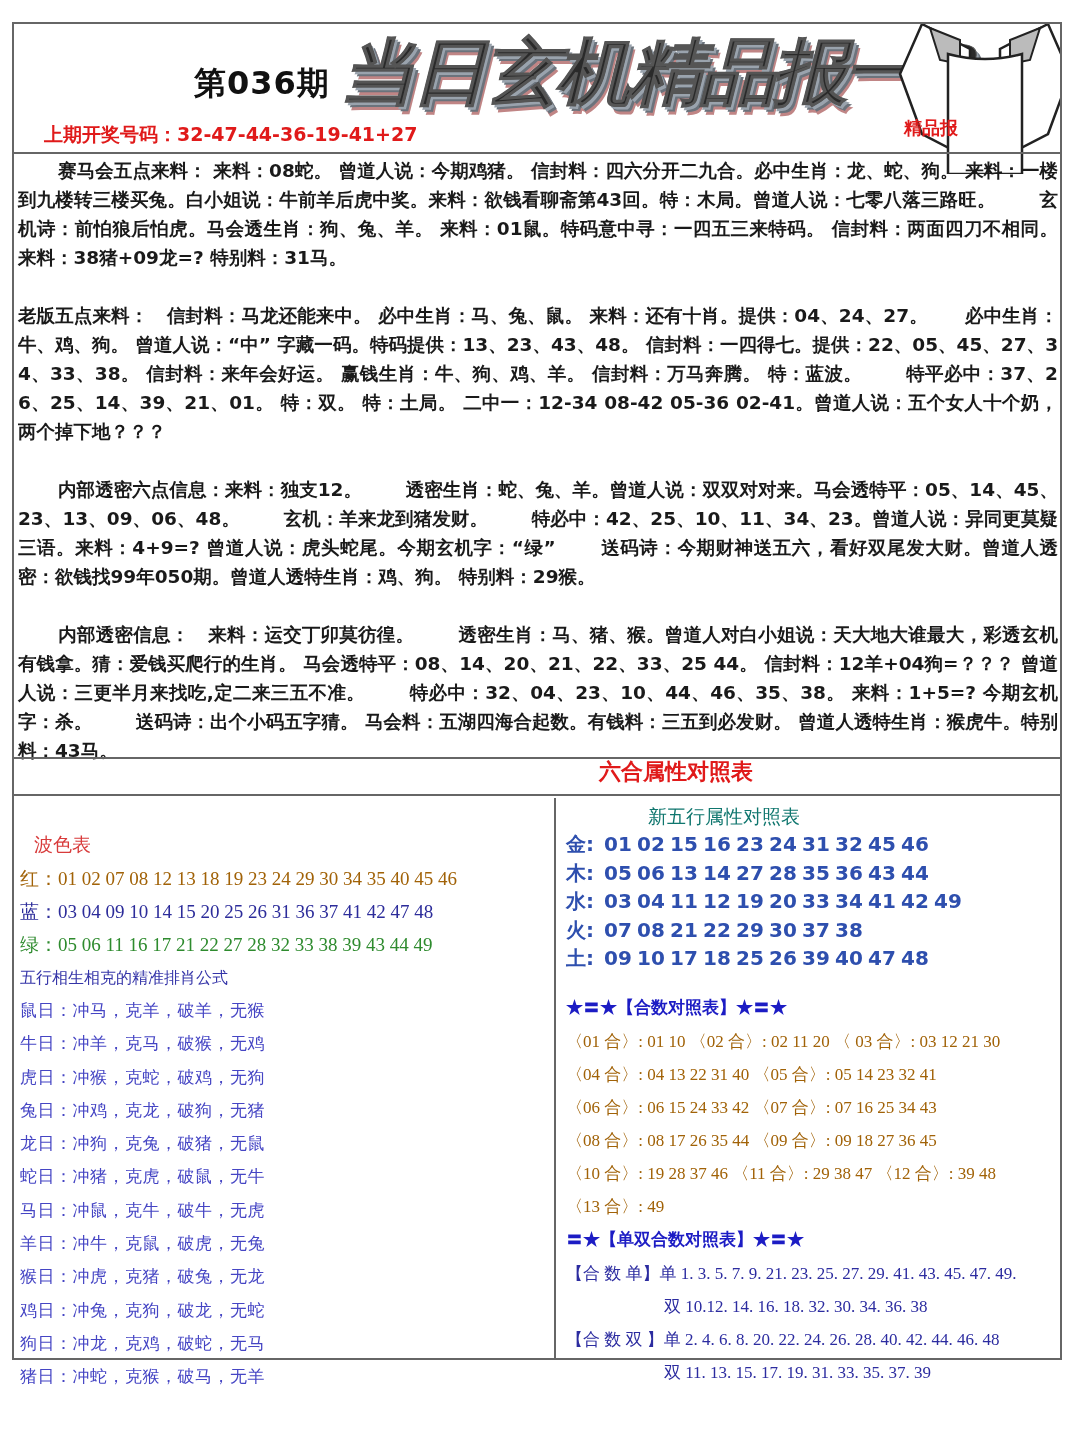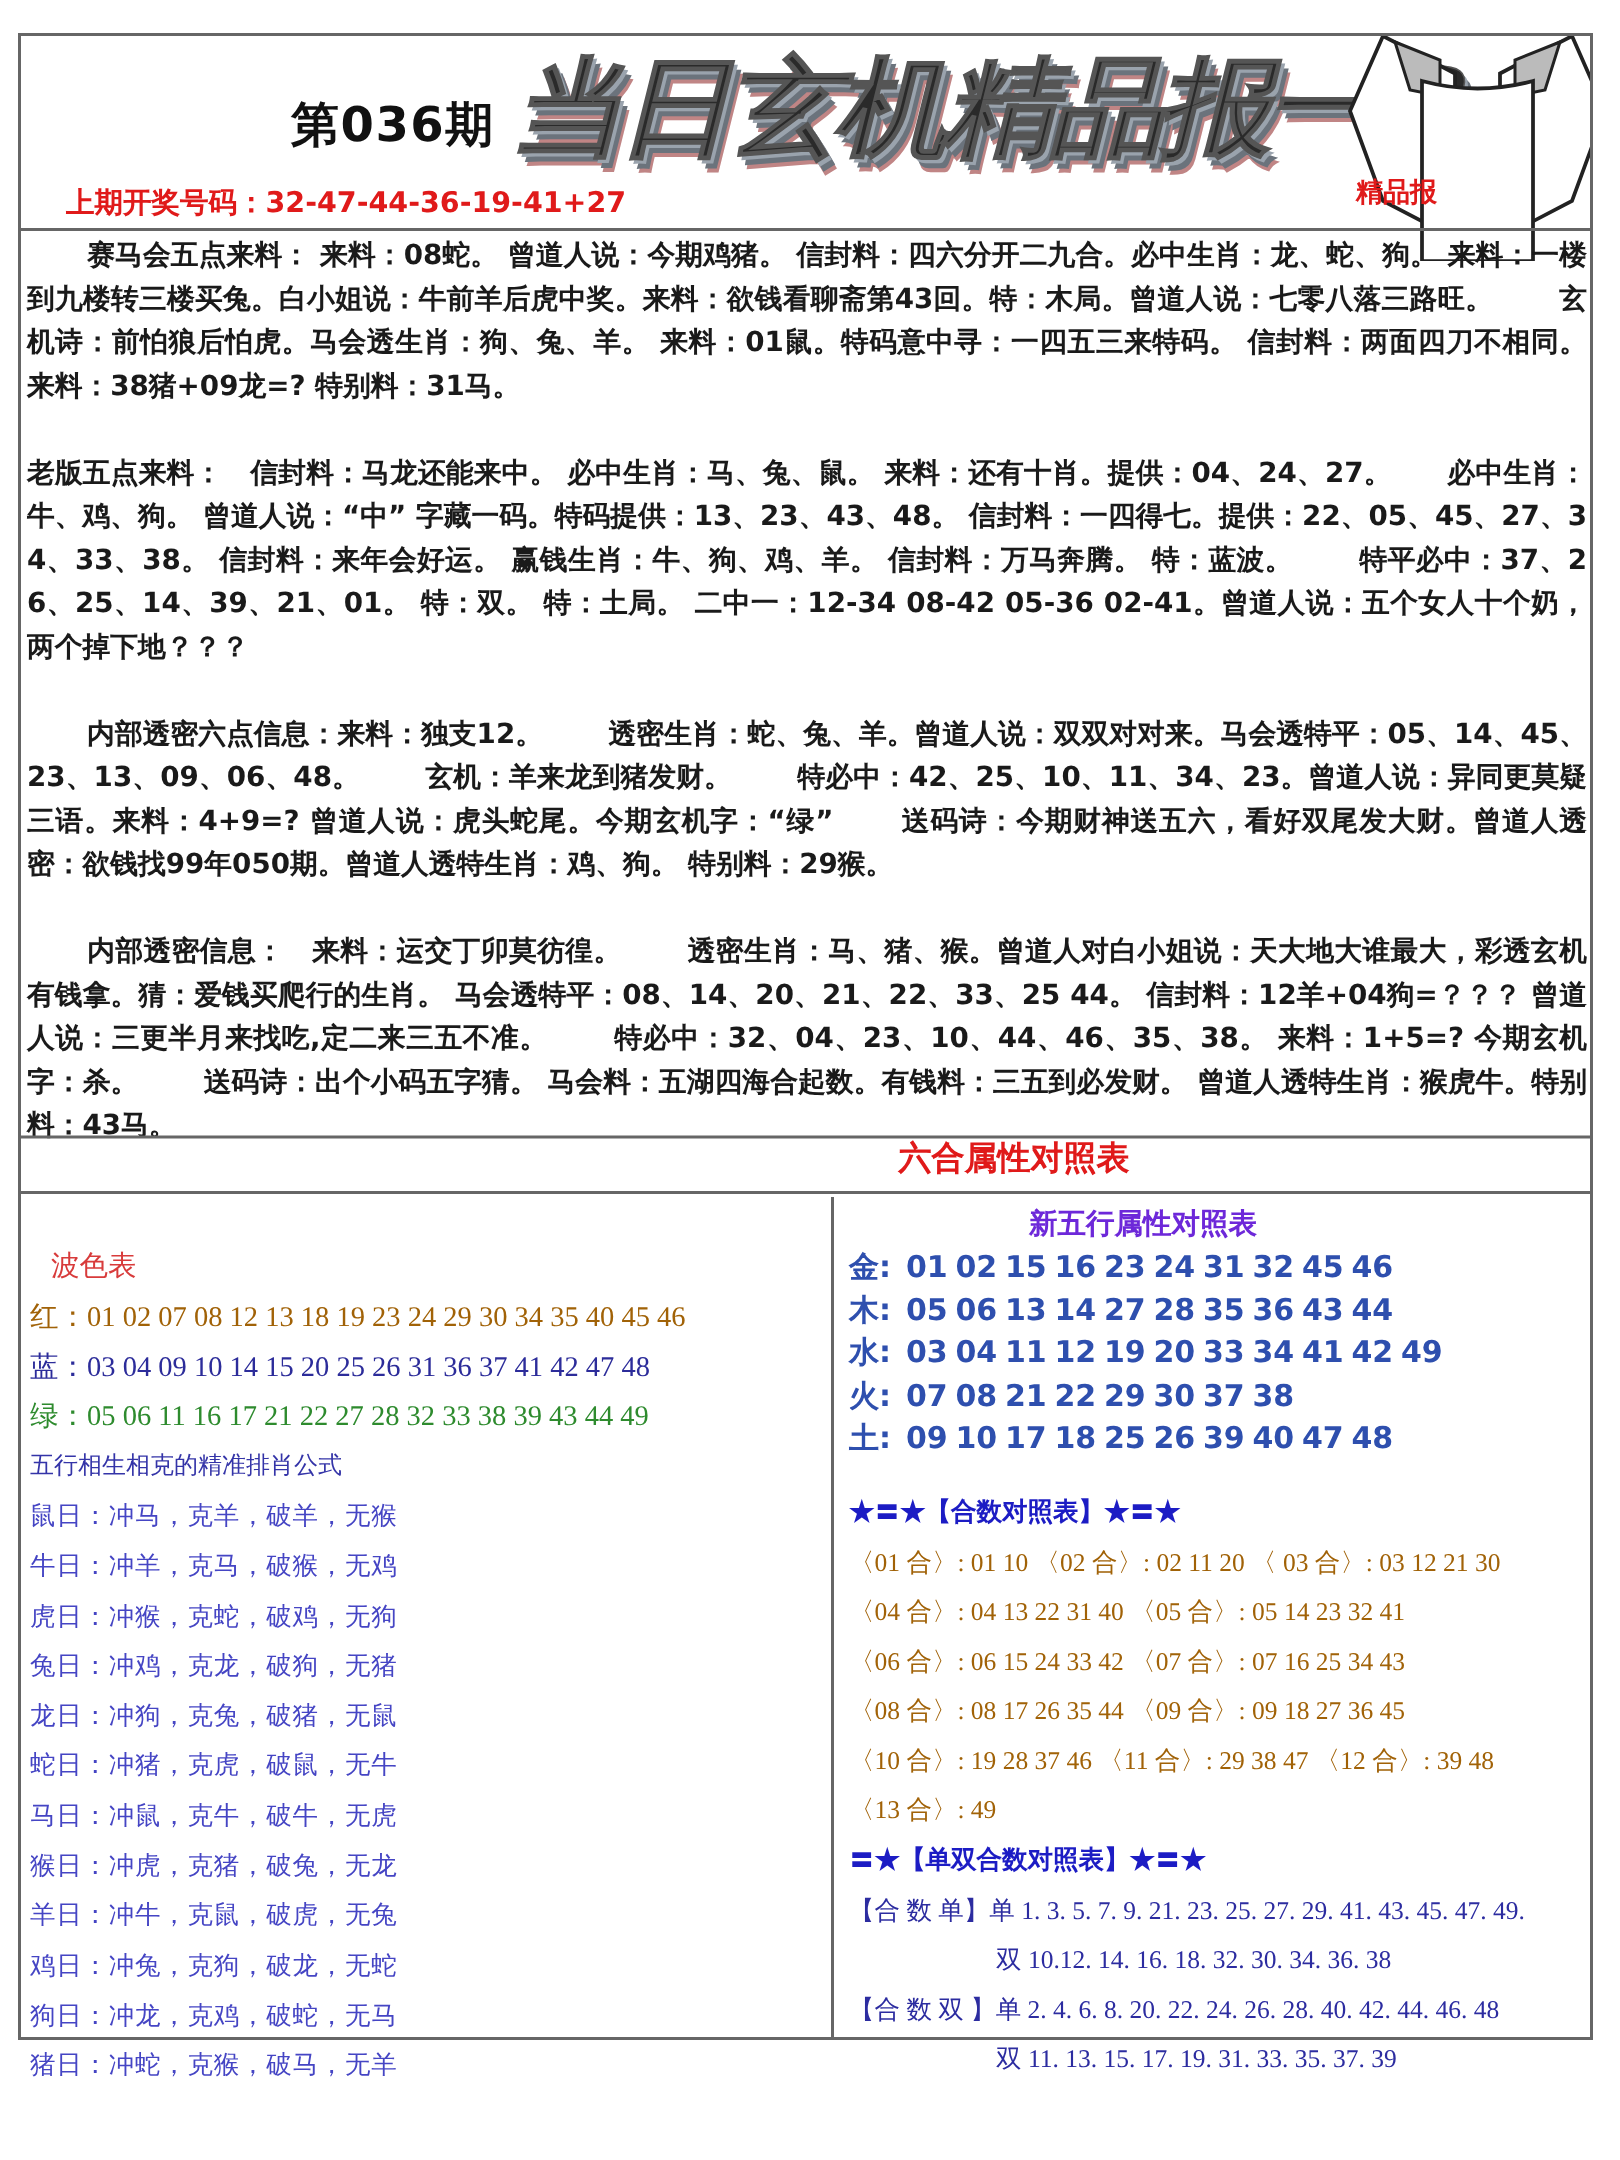--- a/index.html
+++ b/index.html
@@ -36,21 +36,21 @@
   .col-divider { position: absolute; left: 540px; top: 774px; height: 560px; border-left: 2px solid #666; }
   .col-right { position: absolute; left: 552px; top: 772px; width: 490px; }
 
   .serif { font-family: "Liberation Serif", "DejaVu Serif", serif; }
   .wave-title { font-size: 19px; color: #d83b3b; margin-left: 14px; height: 34px; line-height: 34px; }
   .wave-row { font-size: 19px; height: 33px; line-height: 33px; white-space: nowrap; }
   .red { color: #a16207; } .blue { color: #2c2c9a; } .green { color: #2e8b2e; }
   .formula-title { font-size: 16px; color: #3434a8; height: 33px; line-height: 33px; }
   .day-row { font-size: 17px; color: #4545c4; height: 33.3px; line-height: 33.3px; letter-spacing: 0.5px; }
 
-  .wx-title { font-size: 19px; font-weight: bold; color: #6d28d9; margin-left: 120px; height: 34px; line-height: 40px; }
+  .wx-title { font-size: 19px; font-weight: normal; color: #0f766e; margin-left: 82px; height: 34px; line-height: 40px; }
   .wx-row { font-size: 20px; color: #2e4fae; font-weight: bold; height: 28.5px; line-height: 28.5px; white-space: nowrap; }
   .wx-row .k { display: inline-block; width: 38px; }
   .wx-row .n { display: inline-block; width: 33px; }
 
   .he-title { font-size: 17px; font-weight: bold; color: #1c1cc4; height: 34px; line-height: 34px; margin-top: 18px; }
   .he-row { font-size: 17px; color: #a16207; height: 33px; line-height: 33px; white-space: nowrap; }
   .ds-row { font-size: 17px; color: #2c2ca0; height: 33px; line-height: 33px; white-space: nowrap; }
   .ds-row.sub { padding-left: 98px; }
 </style>
 </head>
@@ -93,22 +93,22 @@
     <div class="wave-row blue"><span>蓝：</span><span>03 04 09 10 14 15 20 25 26 31 36 37 41 42 47 48</span></div>
     <div class="wave-row green"><span>绿：</span><span>05 06 11 16 17 21 22 27 28 32 33 38 39 43 44 49</span></div>
     <div class="formula-title">五行相生相克的精准排肖公式</div>
     <div class="day-row">鼠日：冲马，克羊，破羊，无猴</div>
     <div class="day-row">牛日：冲羊，克马，破猴，无鸡</div>
     <div class="day-row">虎日：冲猴，克蛇，破鸡，无狗</div>
     <div class="day-row">兔日：冲鸡，克龙，破狗，无猪</div>
     <div class="day-row">龙日：冲狗，克兔，破猪，无鼠</div>
     <div class="day-row">蛇日：冲猪，克虎，破鼠，无牛</div>
     <div class="day-row">马日：冲鼠，克牛，破牛，无虎</div>
+    <div class="day-row">羊日：冲牛，克鼠，破虎，无兔</div>
     <div class="day-row">猴日：冲虎，克猪，破兔，无龙</div>
-    <div class="day-row">羊日：冲牛，克鼠，破虎，无兔</div>
     <div class="day-row">鸡日：冲兔，克狗，破龙，无蛇</div>
     <div class="day-row">狗日：冲龙，克鸡，破蛇，无马</div>
     <div class="day-row">猪日：冲蛇，克猴，破马，无羊</div>
   </div>
 
   <div class="col-divider"></div>
 
   <div class="col-right">
     <div class="wx-title">新五行属性对照表</div>
     <div id="wx-rows">

